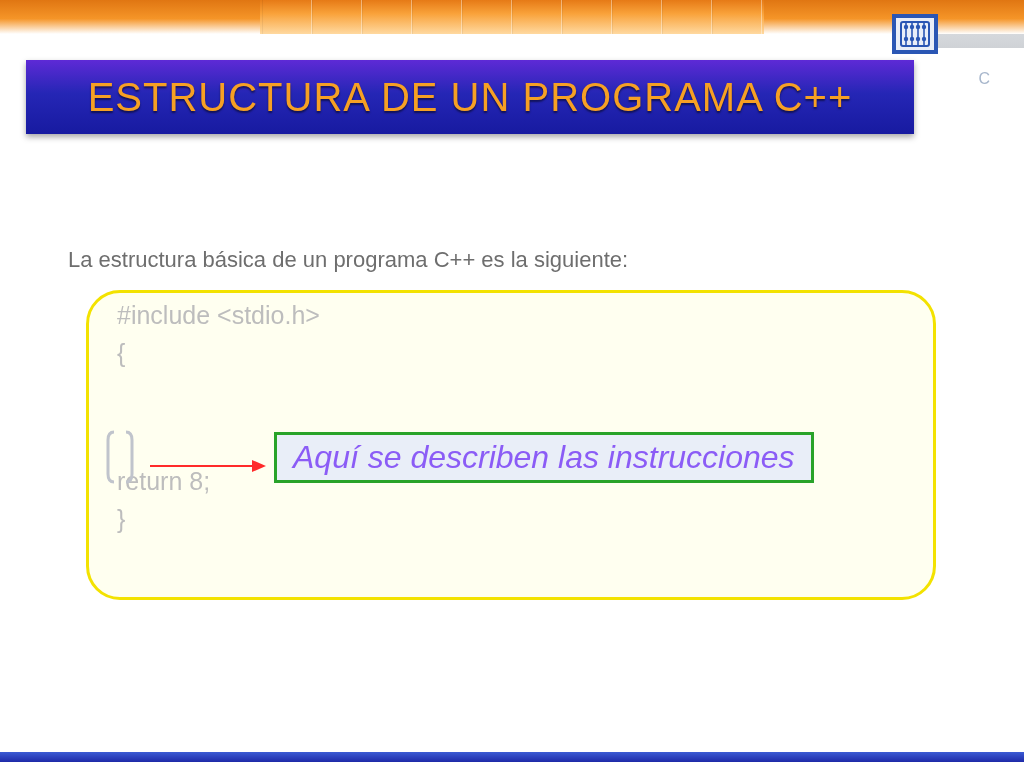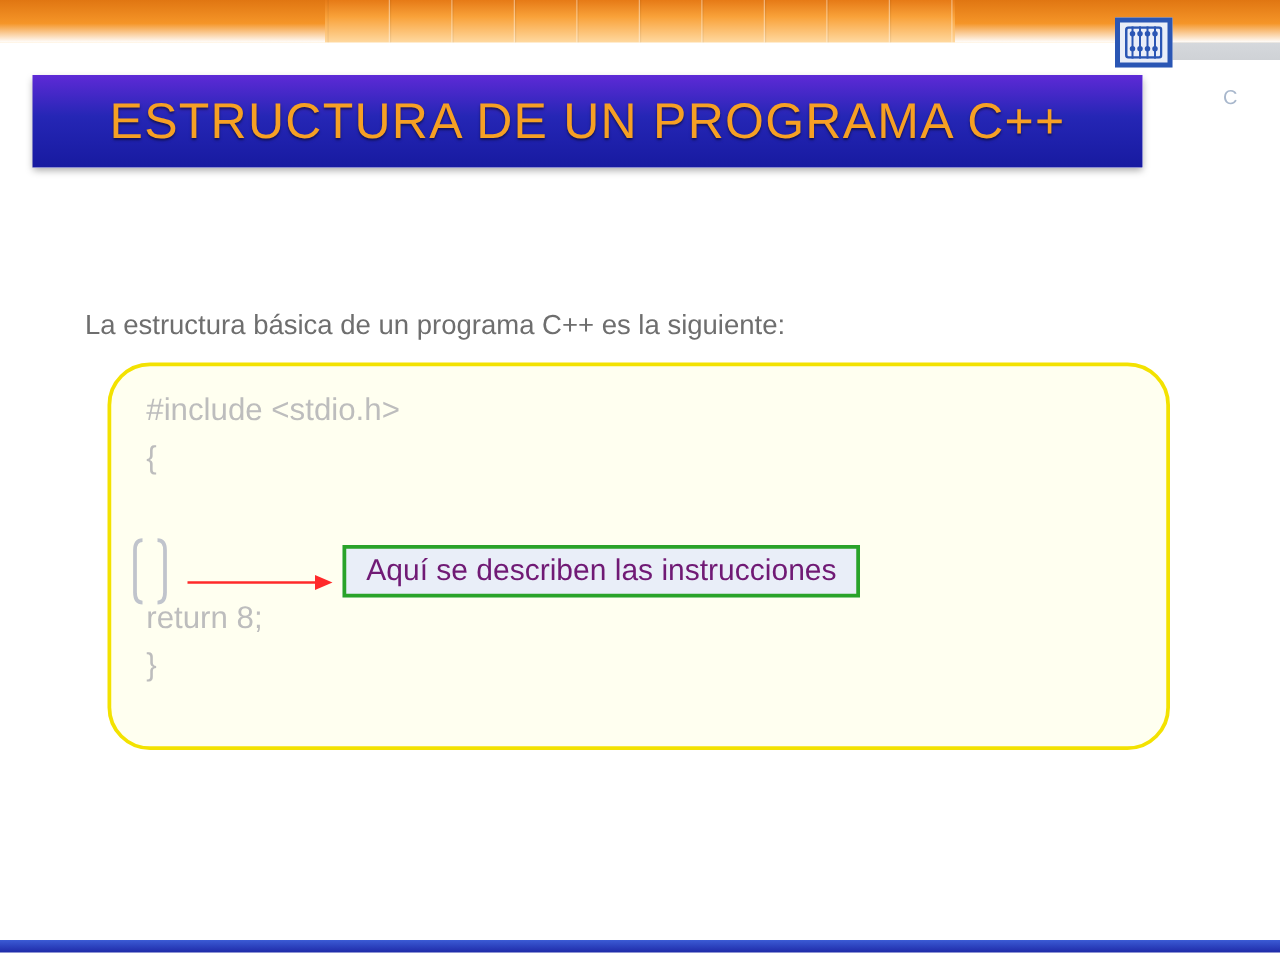--- a/index.html
+++ b/index.html
@@ -57,21 +57,21 @@
     position: absolute; top: 228px; left: 68px; right: 60px;
     color: #6e6e6e; font-size: 22px; margin-top: 19px;
   }
 
   
   .code-box {
     position: absolute; top: 290px; left: 86px; width: 850px; height: 310px;
     background: #fffff0;
     border: 3px solid #f3e200;
     border-radius: 34px;
-    padding: 16px 28px;
+    padding: 3px 28px;
   }
   .code-line {
     color: #bdbdbd; font-size: 25px; line-height: 38px; font-family: Arial, Helvetica, sans-serif;
   }
 
   
   .placeholder-row {
     position: absolute; top: 428px; left: 100px; height: 58px; width: 600px;
     display: flex; align-items: center;
   }
@@ -81,22 +81,22 @@
   .bracket svg { width: 40px; height: 58px; }
   .bracket .stroke { stroke: #c0c4cc; stroke-width: 3; fill: none; }
 
   .arrow {
     width: 120px; height: 2px; position: relative; margin-left: 8px; flex: none;
   }
   .arrow svg { width: 120px; height: 20px; }
 
   .callout {
     margin-left: 6px; padding: 4px 16px;
-    border: 3px solid #29a329; background: #e9eef8; color: #701a75;
-    font-size: 24px; white-space: nowrap;
+    border: 3px solid #29a329; background: #e9eef8; color: #8b5cf6;
+    font-size: 32px; white-space: nowrap; font-style: italic;
   }
 
   
   .bottom-line {
     position: absolute; left: 0; bottom: 6px; width: 100%; height: 10px;
     background: linear-gradient(to bottom, #3b5bd4, #1e2aa8);
   }
 </style>
 </head>
 <body>

